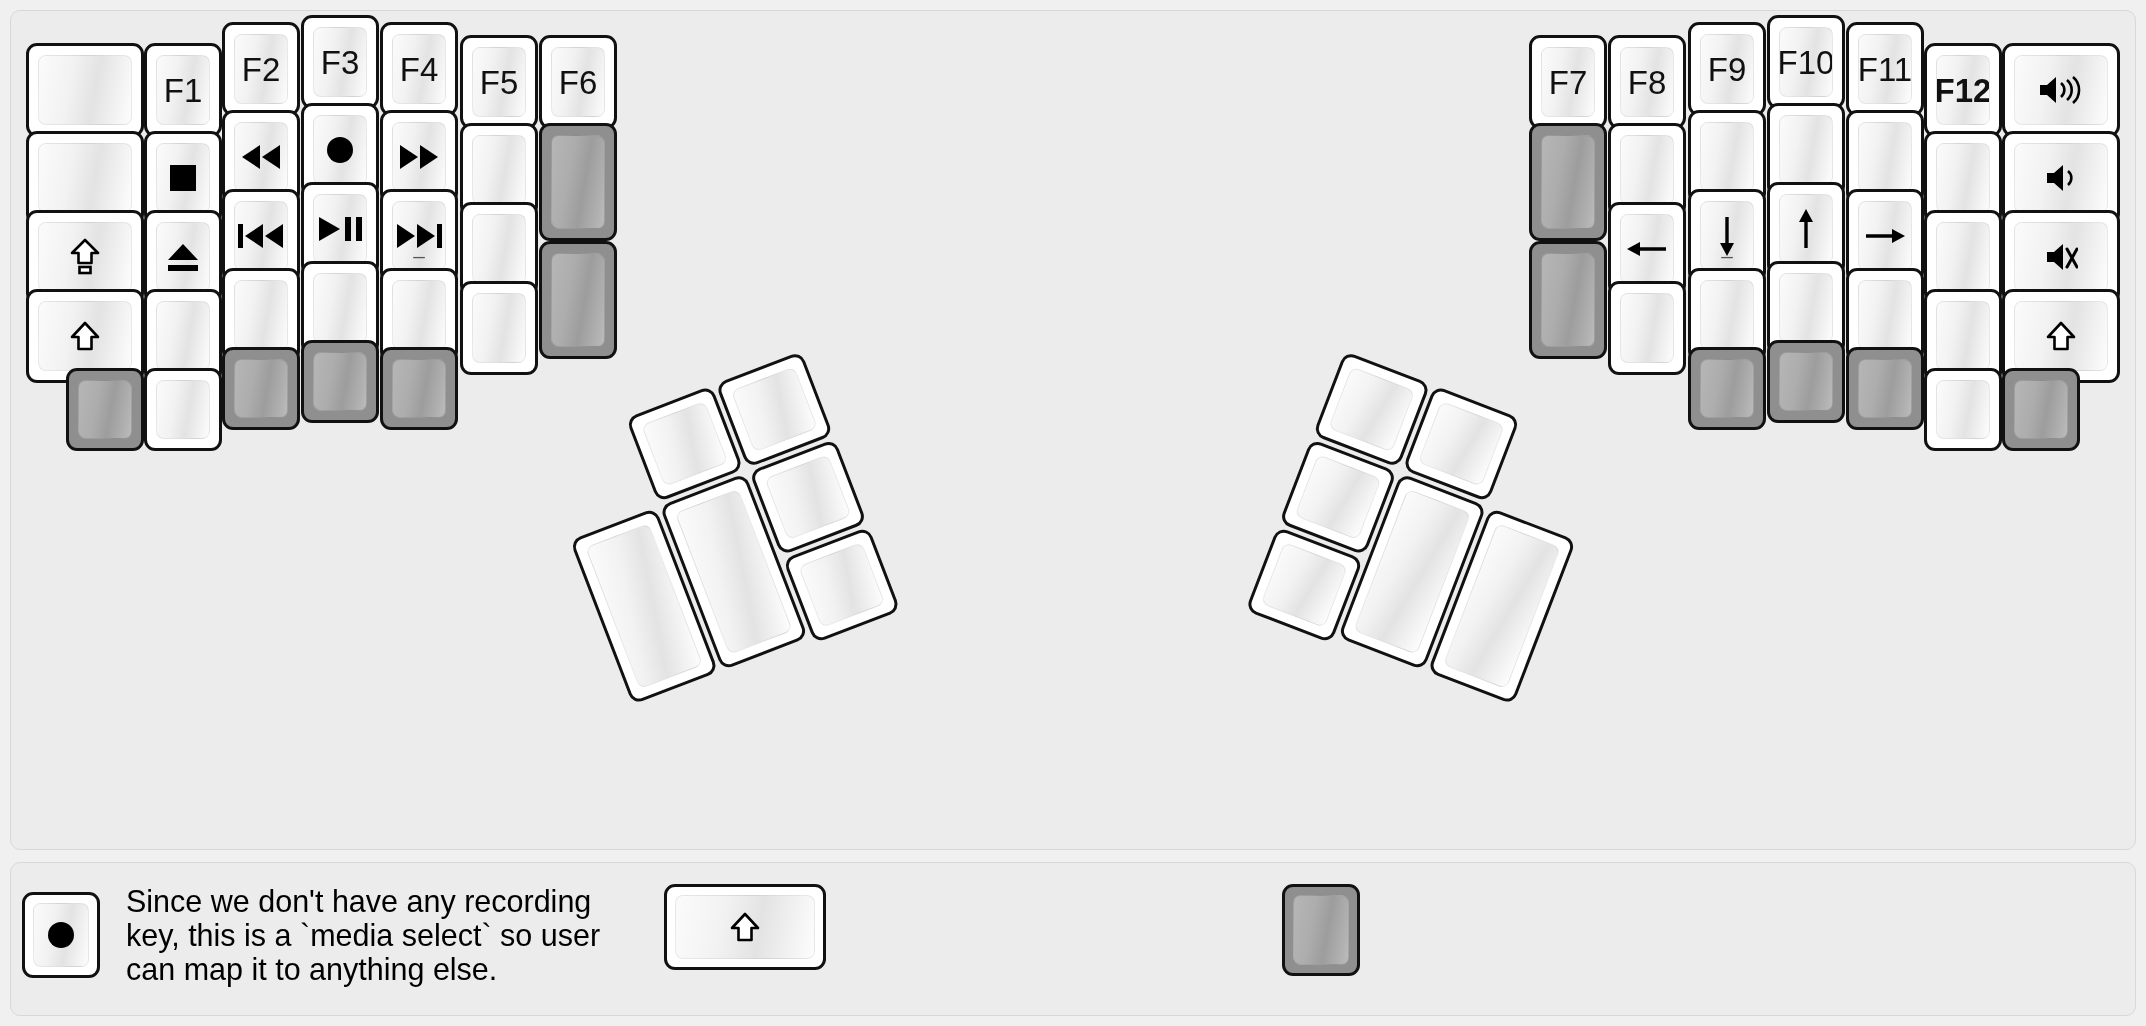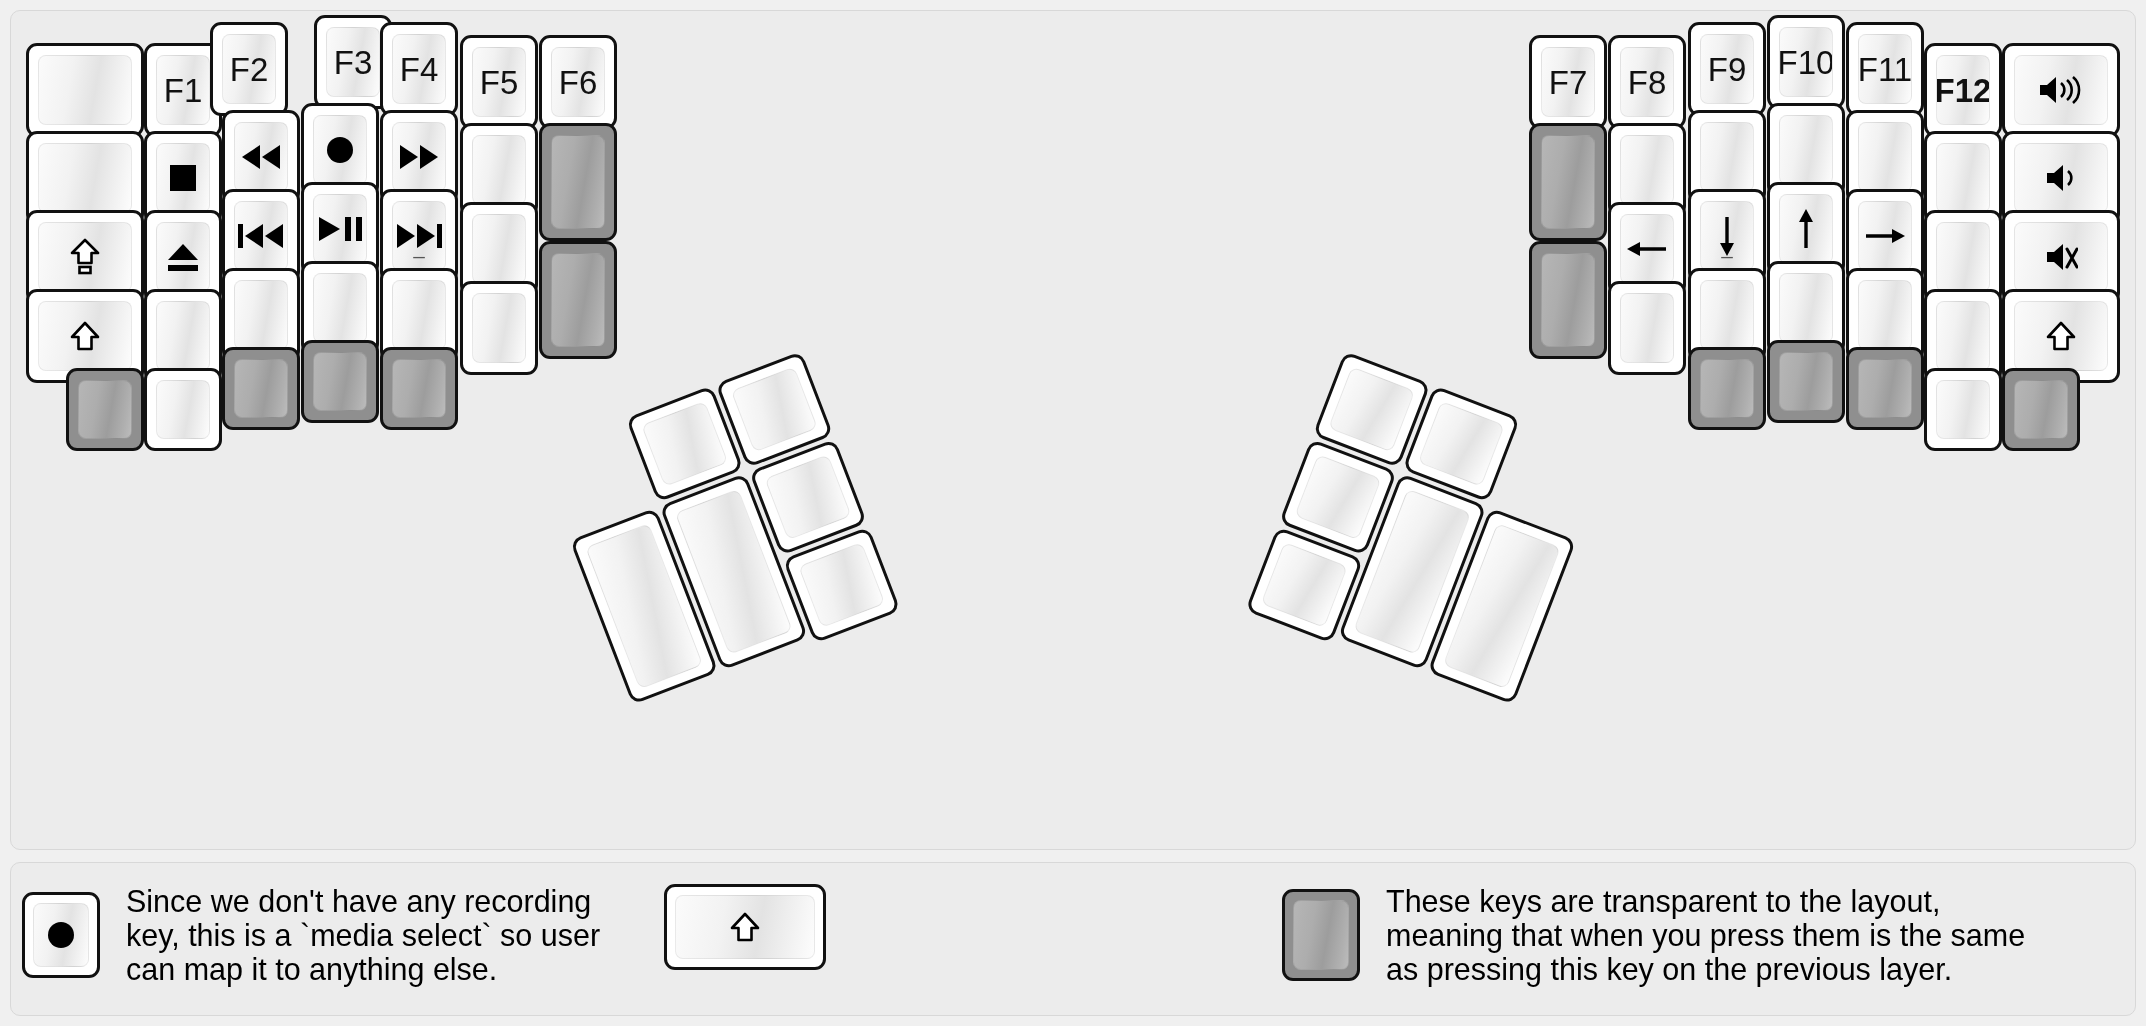--- a/index.html
+++ b/index.html
@@ -160,21 +160,21 @@
             </svg>
           </span>
         </div>
       </div>
       <div class="key" style="left: 144px; top: 289px; width: 78px; height: 94px;">
         <div class="cap"></div>
       </div>
       <div class="key" style="left: 144px; top: 368px; width: 78px; height: 83px;">
         <div class="cap"></div>
       </div>
-      <div class="key" style="left: 210px; top: 22px; width: 78px; height: 94px;">
+      <div class="key" style="left: 222px; top: 22px; width: 78px; height: 94px;">
         <div class="cap">
           <span class="legendtxt">F2</span>
         </div>
       </div>
       <div class="key" style="left: 222px; top: 110px; width: 78px; height: 94px;">
         <div class="cap">
           <span class="glyph">
             <svg width="44" height="28" viewBox="0 0 44 28">
               <polygon points="21,2 21,26 3,14" fill="#000"></polygon>
               <polygon points="41,2 41,26 23,14" fill="#000"></polygon>
@@ -192,21 +192,21 @@
             </svg>
           </span>
         </div>
       </div>
       <div class="key" style="left: 222px; top: 268px; width: 78px; height: 94px;">
         <div class="cap"></div>
       </div>
       <div class="key trans" style="left: 222px; top: 347px; width: 78px; height: 83px;">
         <div class="cap"></div>
       </div>
-      <div class="key" style="left: 314px; top: 15px; width: 78px; height: 94px; text-align: center;">
+      <div class="key" style="left: 301px; top: 15px; width: 78px; height: 94px; text-align: center;">
         <div class="cap">
           <span class="legendtxt">F3</span>
         </div>
       </div>
       <div class="key" style="left: 301px; top: 103px; width: 78px; height: 94px;">
         <div class="cap">
           <span class="glyph">
             <svg width="32" height="32" viewBox="0 0 32 32">
               <circle cx="16" cy="16" r="13" fill="#000"></circle>
             </svg>
@@ -520,19 +520,16 @@
                 <path d="M15 2 L28 16 L21.5 16 L21.5 28 L8.5 28 L8.5 16 L2 16 Z" fill="#fff" stroke="#000" stroke-width="2.6" stroke-linejoin="round"></path>
               </svg>
             </span>
           </div>
         </div>
       </div>
       <div class="legend-item" style="left: 1282px; top: 884px;">
         <div class="legend-key trans" style="width: 78px; height: 92px;">
           <div class="cap"></div>
         </div>
-        <div class="legend-text">These keys are transparent to the layout,
-meaning that when you press them is the same
-as pressing this key on the previous layer.</div>
       </div>
     </div>
 
 </div>
 
 </body></html>

